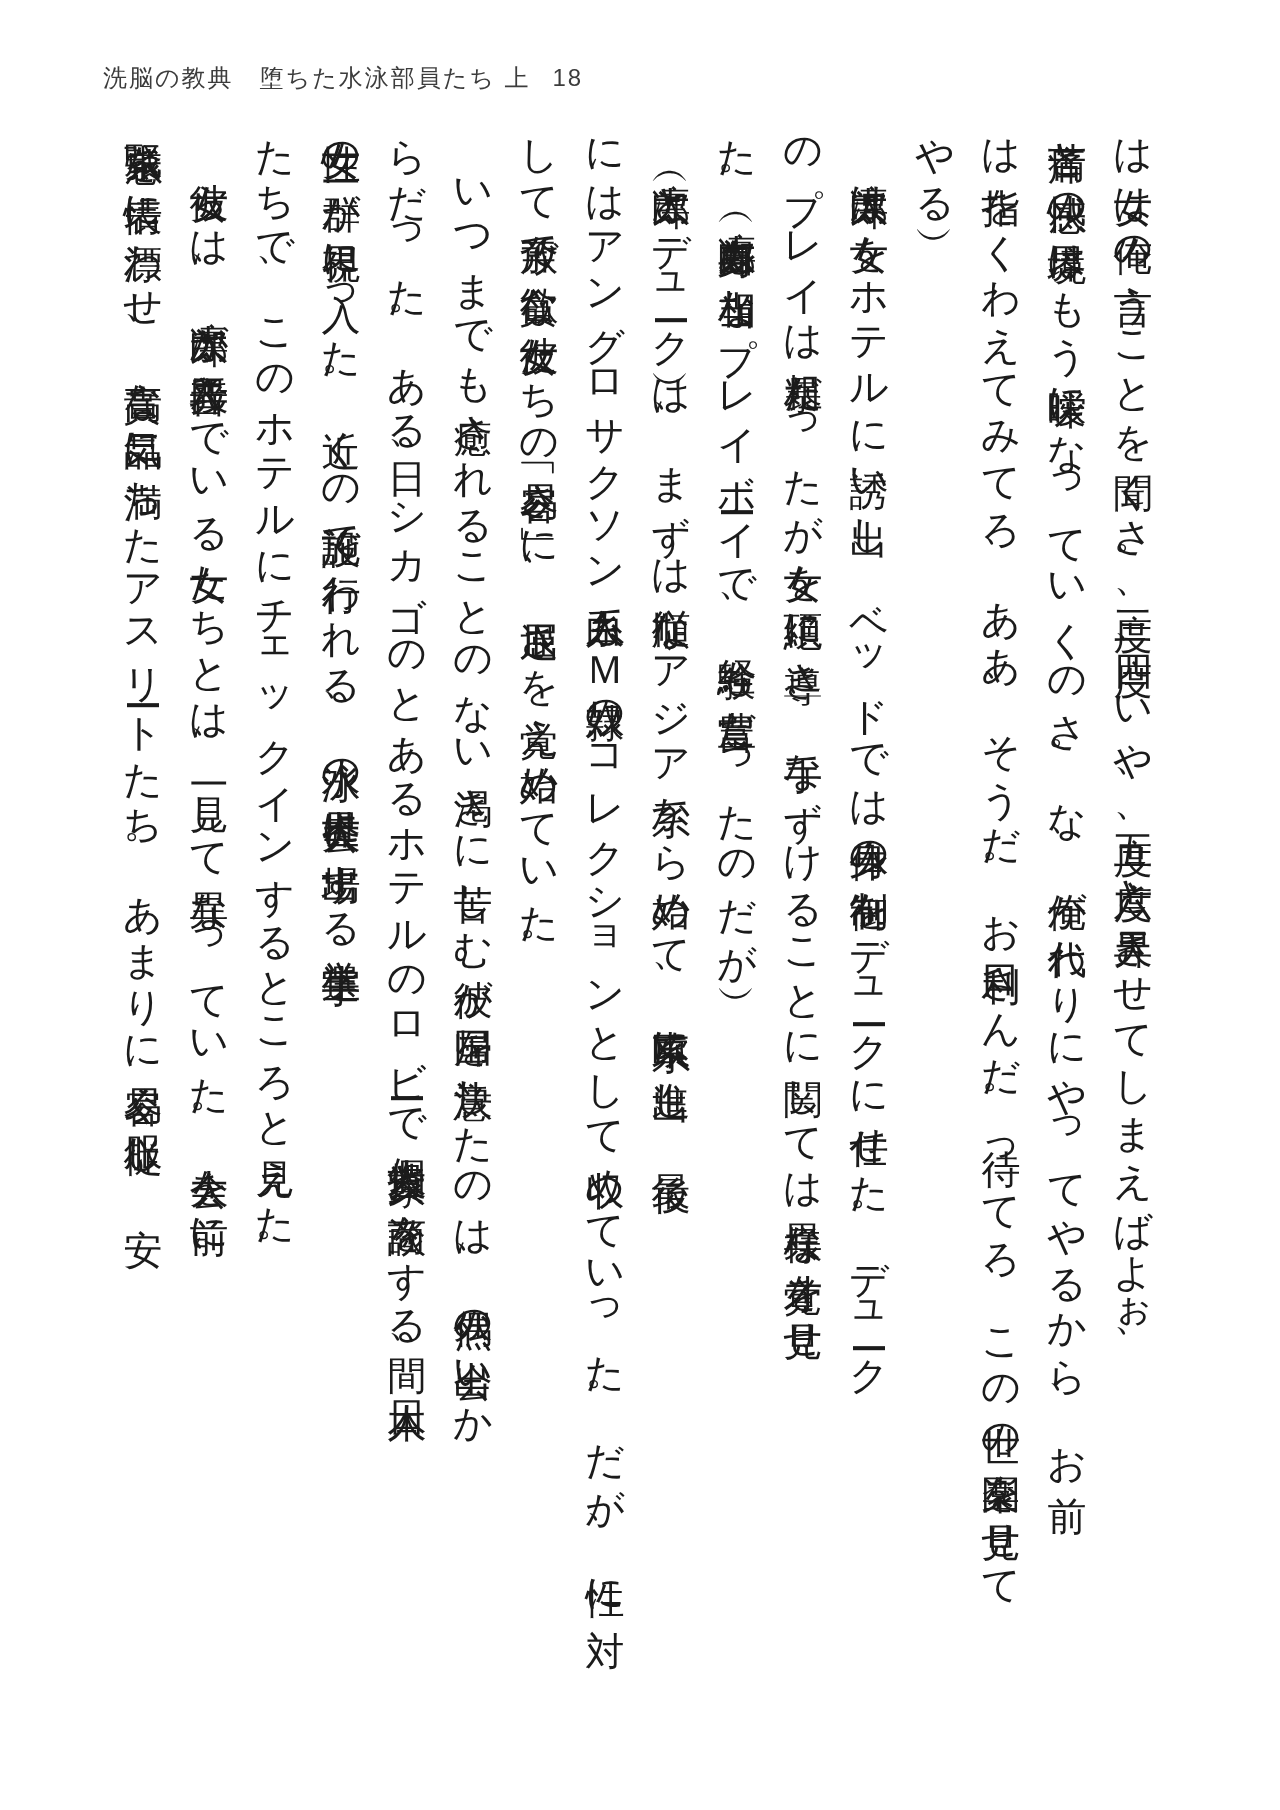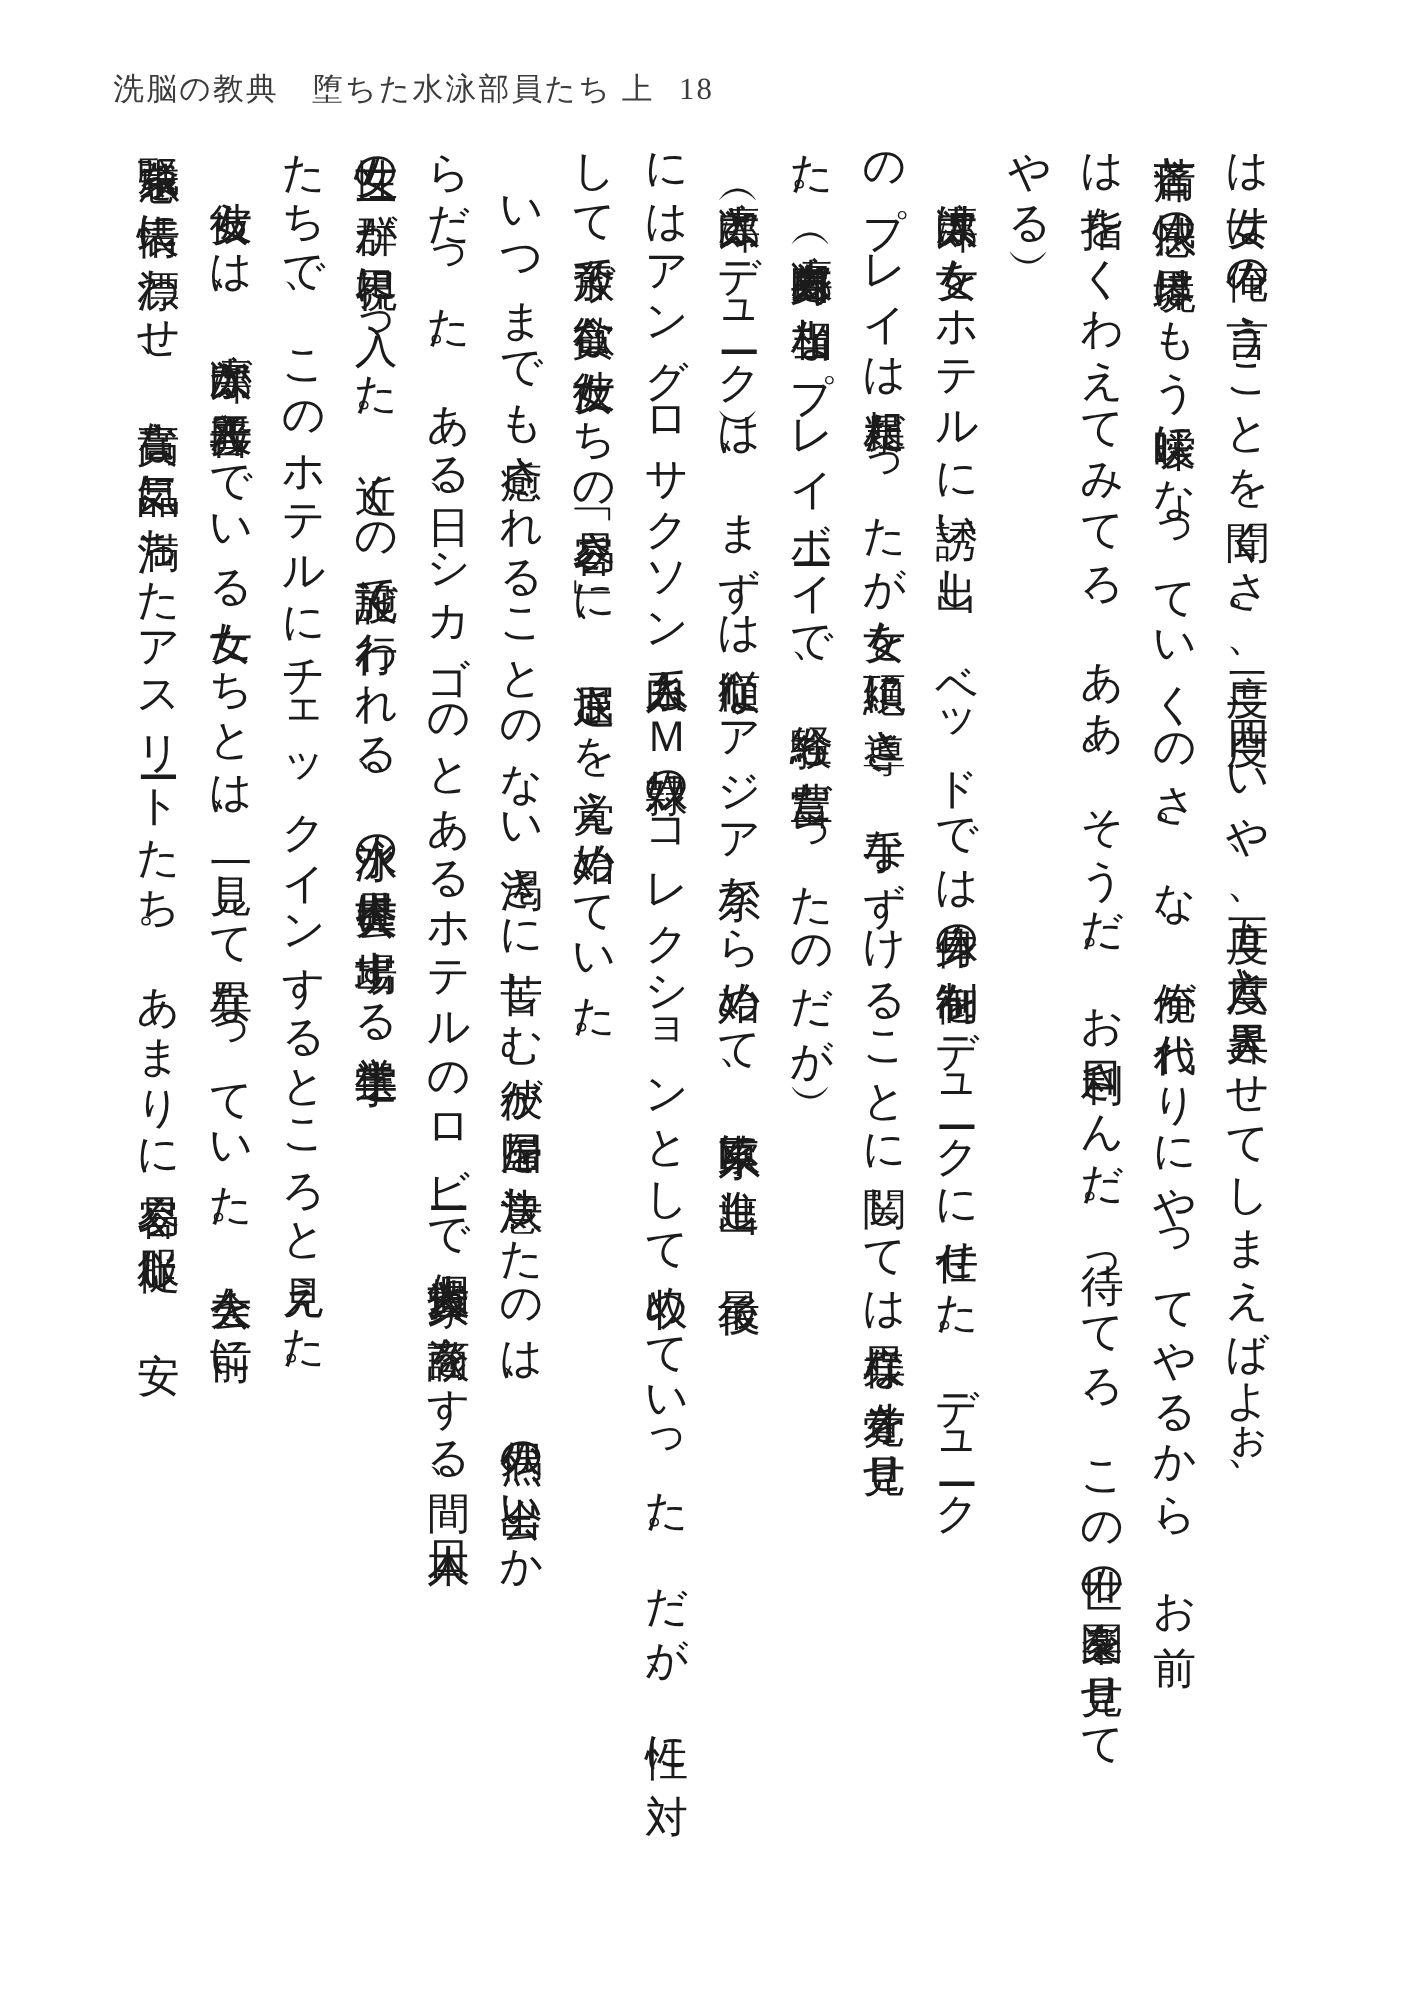--- a/index.html
+++ b/index.html
@@ -13,22 +13,22 @@
     height: 1810px;
     margin: 0 auto;
     background: #ffffff;
     overflow: hidden;
     font-family: "Liberation Serif", "DejaVu Serif", serif;
   }
   .running-header {
     position: absolute;
     top: 62px;
     left: 103px;
-    font-family: Liberation Serif, serif;
-    font-size: 28px;
+    font-family: Liberation Sans, sans-serif;
+    font-size: 24px;
     letter-spacing: 2px;
     color: #3c3c3c;
     white-space: nowrap;
   }
   .running-header .page-num {
     margin-left: 22px;
   }
   .body-text {
     position: absolute;
     top: 112px;

